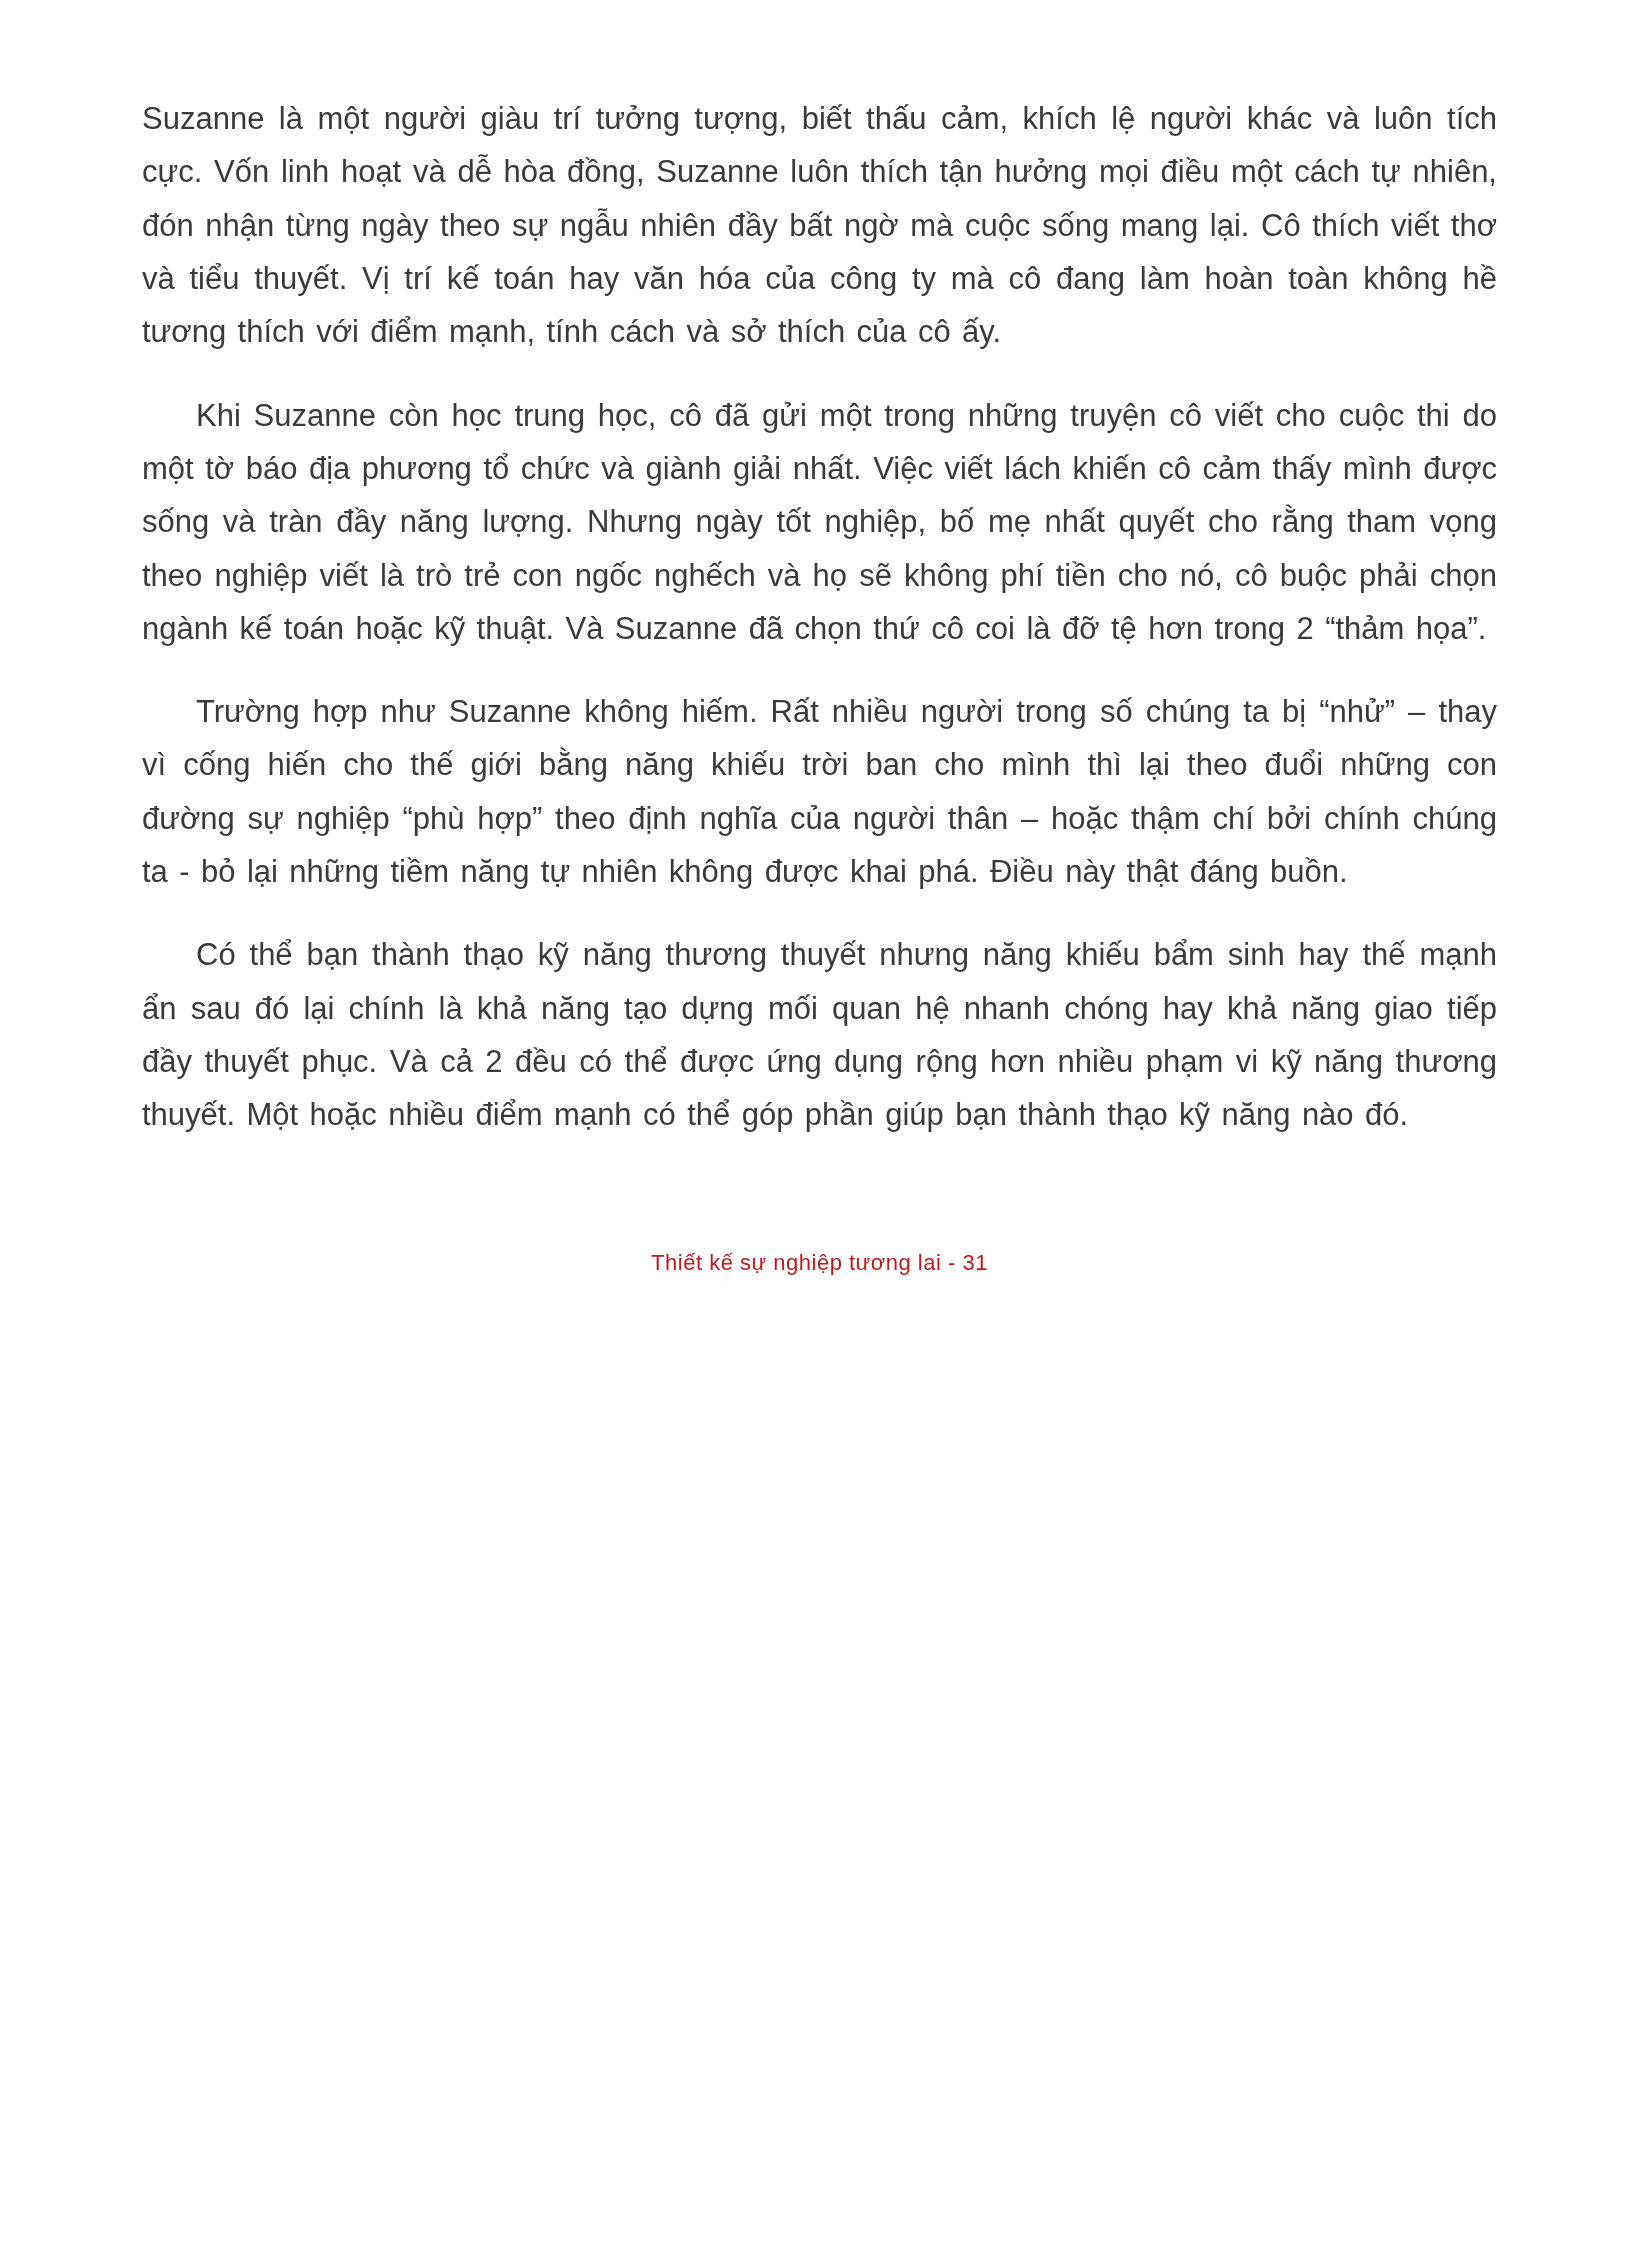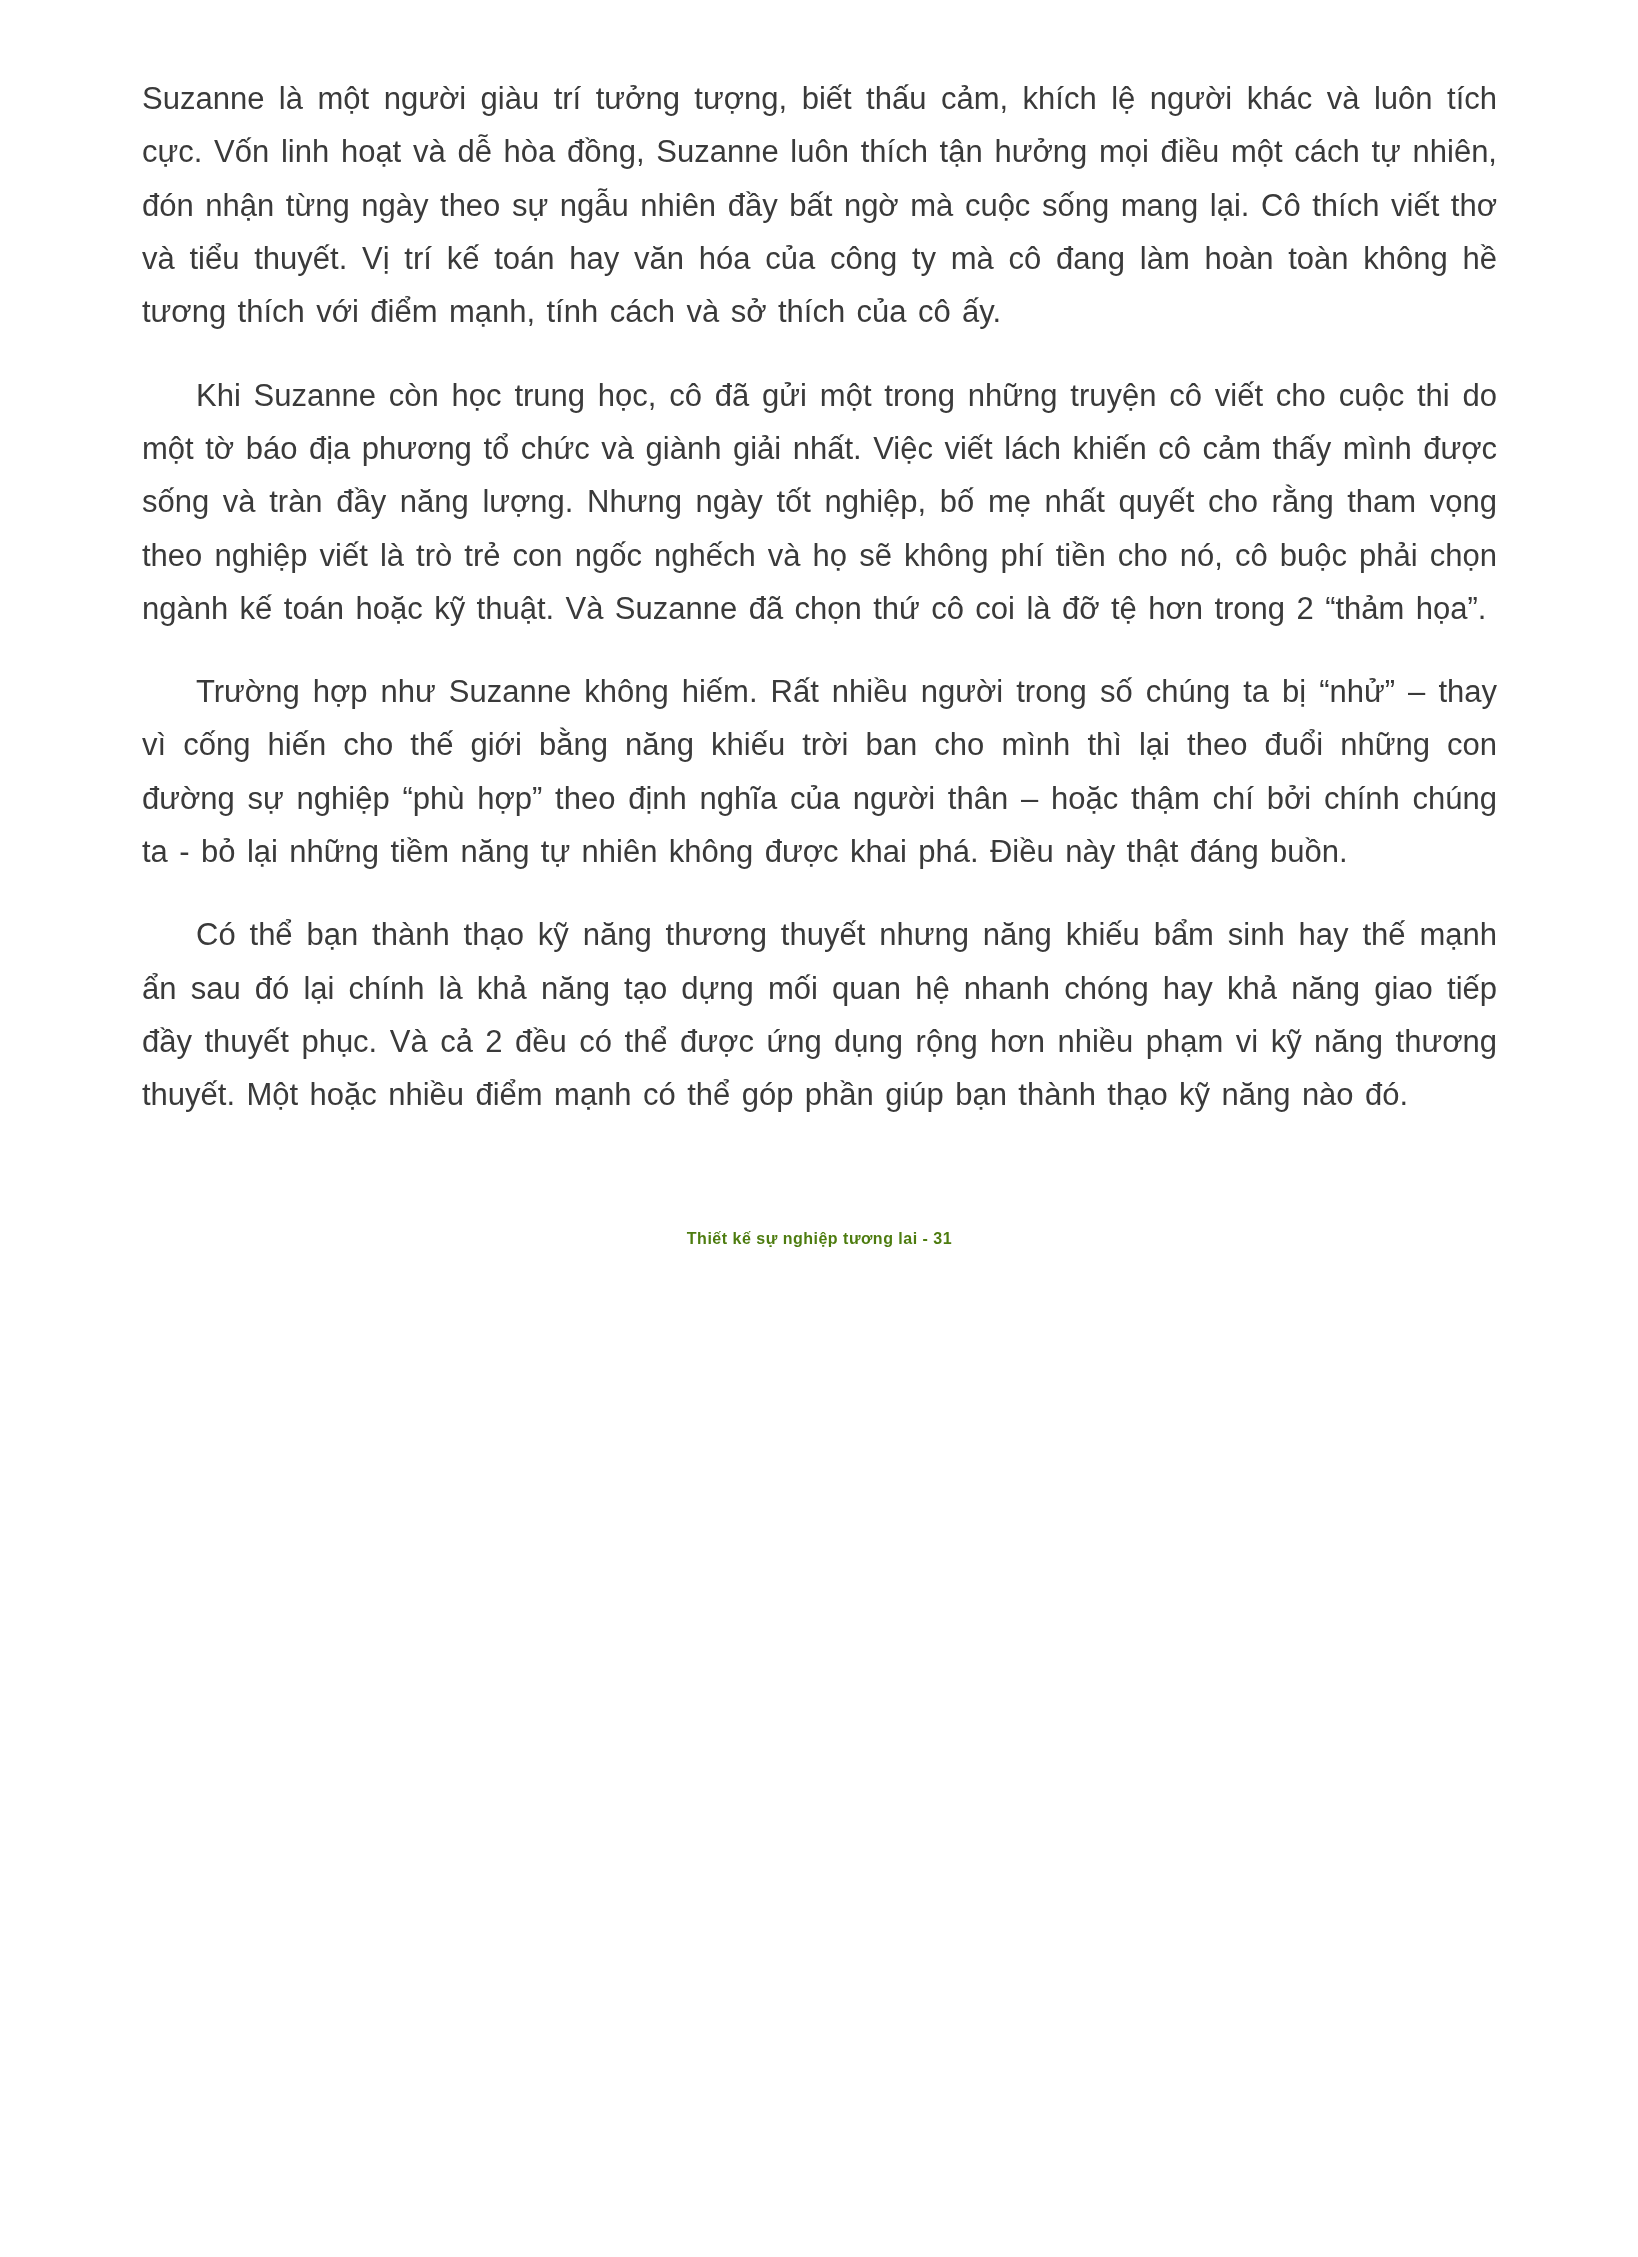--- a/index.html
+++ b/index.html
@@ -12,21 +12,21 @@
     height: 2258px;
     overflow: hidden;
     font-family: "Liberation Sans", "DejaVu Sans", sans-serif;
   }
   .page {
     position: relative;
     box-sizing: border-box;
     width: 1639px;
     height: 2258px;
     background: #ffffff;
-    padding: 72px 142px 0 142px;
+    padding: 92px 142px 0 142px;
   }
   .content {
     width: 100%;
   }
   .para {
     margin: 0 0 30px 0;
     font-size: 31px;
     line-height: 1.72;
     color: #3a3a3a;
     text-align: justify;
@@ -35,23 +35,23 @@
   }
   .para.first {
     text-indent: 0;
   }
   .footer {
     margin-top: 108px;
     width: 100%;
     text-align: center;
   }
   .footer span {
-    font-size: 16px;
-    font-weight: bold;
-    color: #4d7c0f;
+    font-size: 22px;
+    font-weight: normal;
+    color: #b91c1c;
     letter-spacing: 0.5px;
   }
 </style>
 </head>
 <body>
 
 <div class="page">
   <main class="content">
     <p class="para first">Suzanne là một người giàu trí tưởng tượng, biết thấu cảm, khích lệ người khác và luôn tích cực. Vốn linh hoạt và dễ hòa đồng, Suzanne luôn thích tận hưởng mọi điều một cách tự nhiên, đón nhận từng ngày theo sự ngẫu nhiên đầy bất ngờ mà cuộc sống mang lại. Cô thích viết thơ và tiểu thuyết. Vị trí kế toán hay văn hóa của công ty mà cô đang làm hoàn toàn không hề tương thích với điểm mạnh, tính cách và sở thích của cô ấy.</p>
     <p class="para">Khi Suzanne còn học trung học, cô đã gửi một trong những truyện cô viết cho cuộc thi do một tờ báo địa phương tổ chức và giành giải nhất. Việc viết lách khiến cô cảm thấy mình được sống và tràn đầy năng lượng. Nhưng ngày tốt nghiệp, bố mẹ nhất quyết cho rằng tham vọng theo nghiệp viết là trò trẻ con ngốc nghếch và họ sẽ không phí tiền cho nó, cô buộc phải chọn ngành kế toán hoặc kỹ thuật. Và Suzanne đã chọn thứ cô coi là đỡ tệ hơn trong 2 “thảm họa”.</p>

